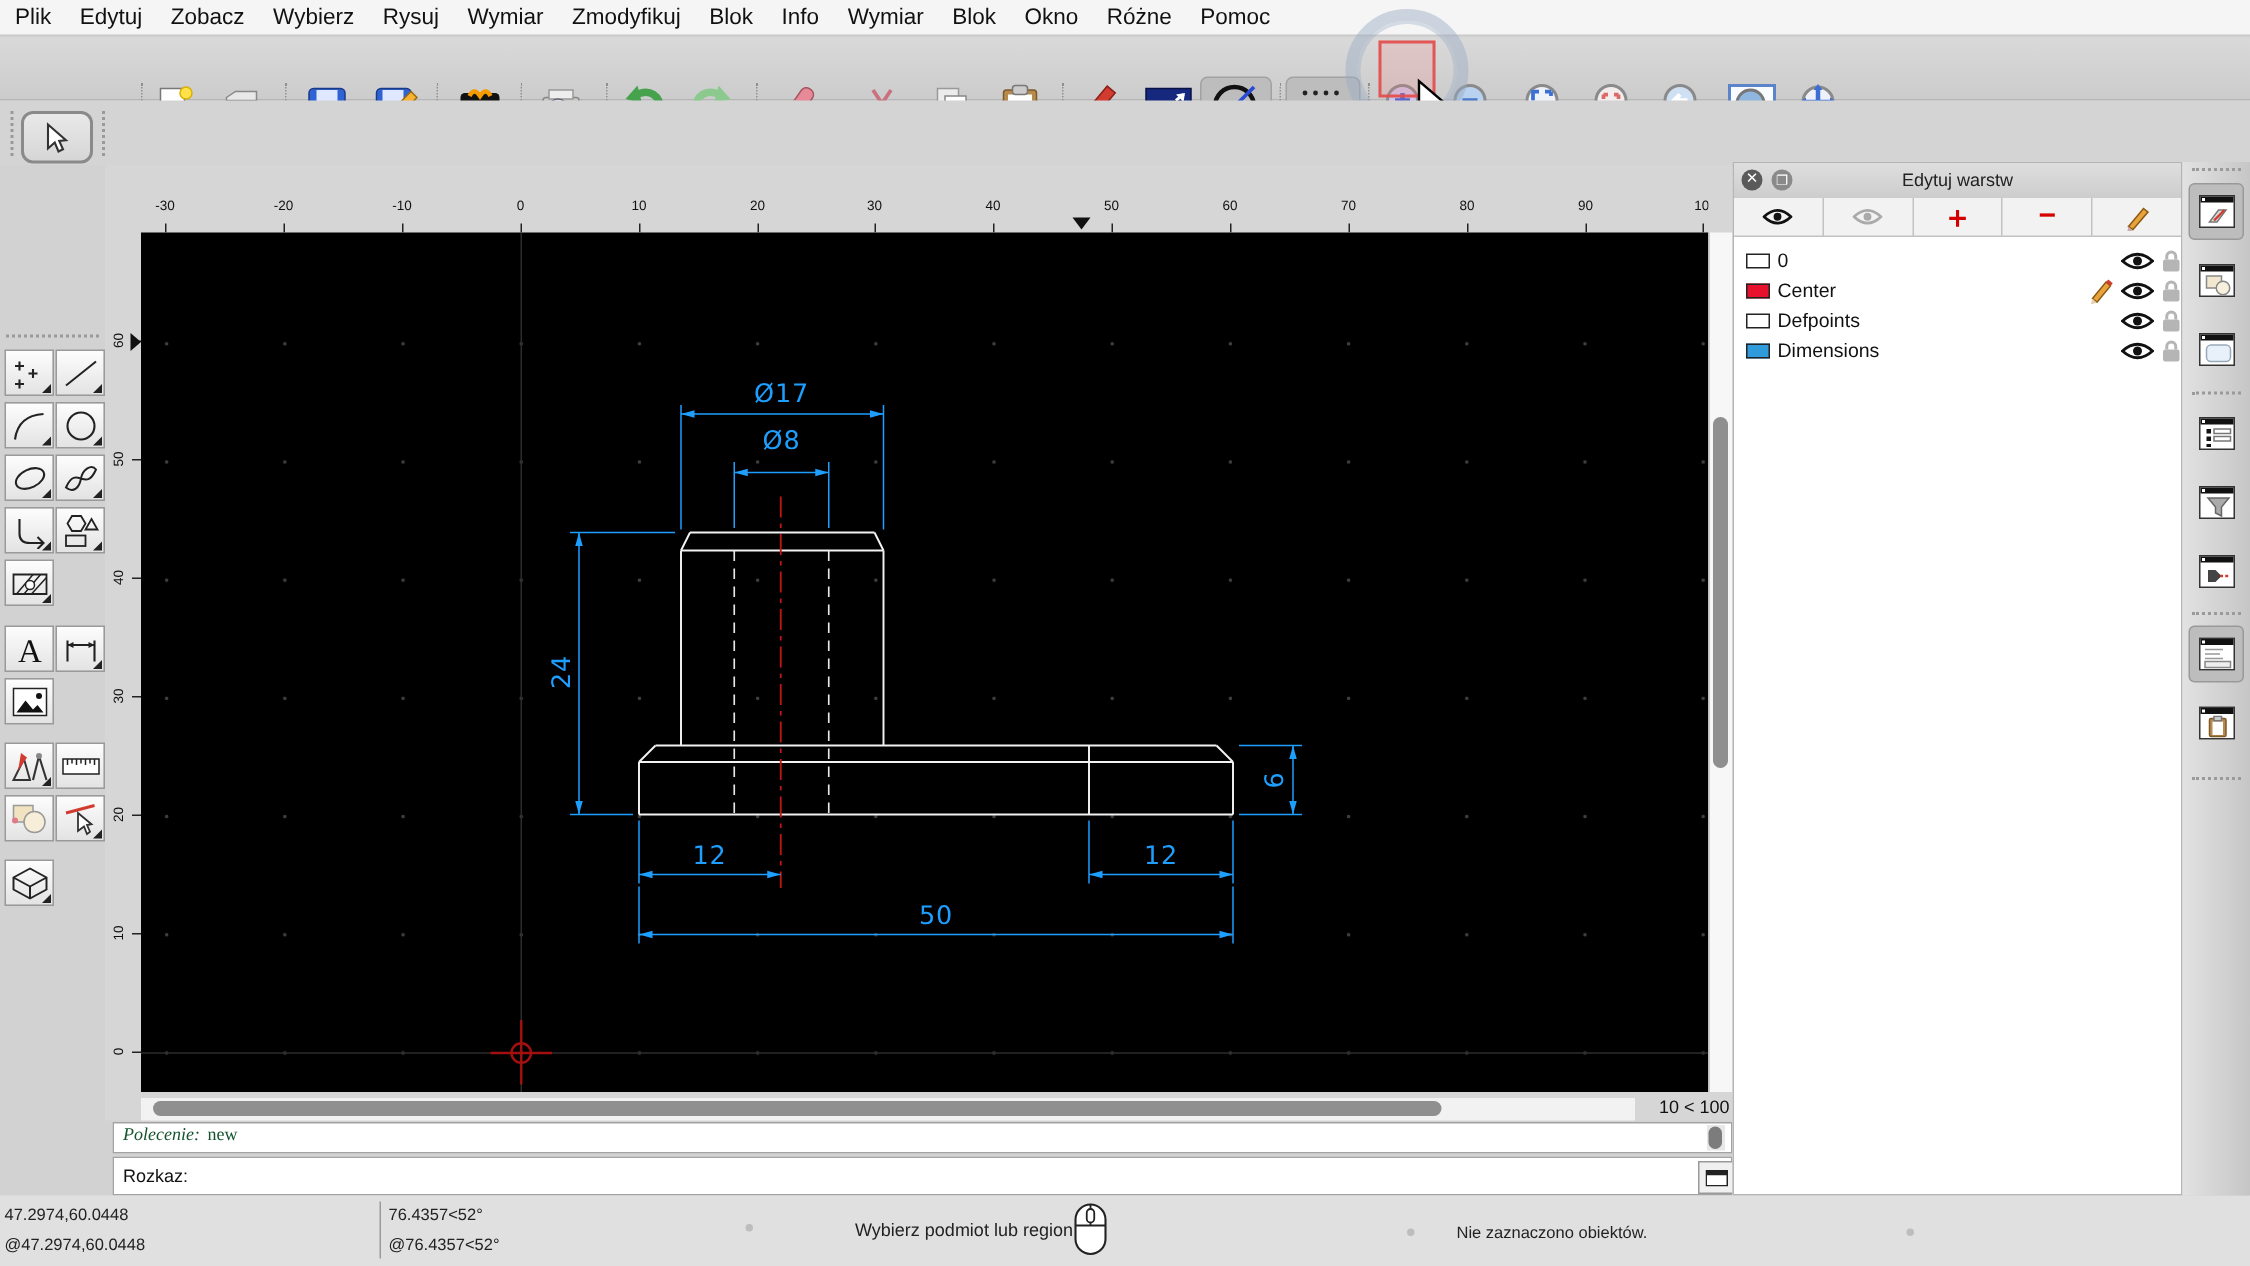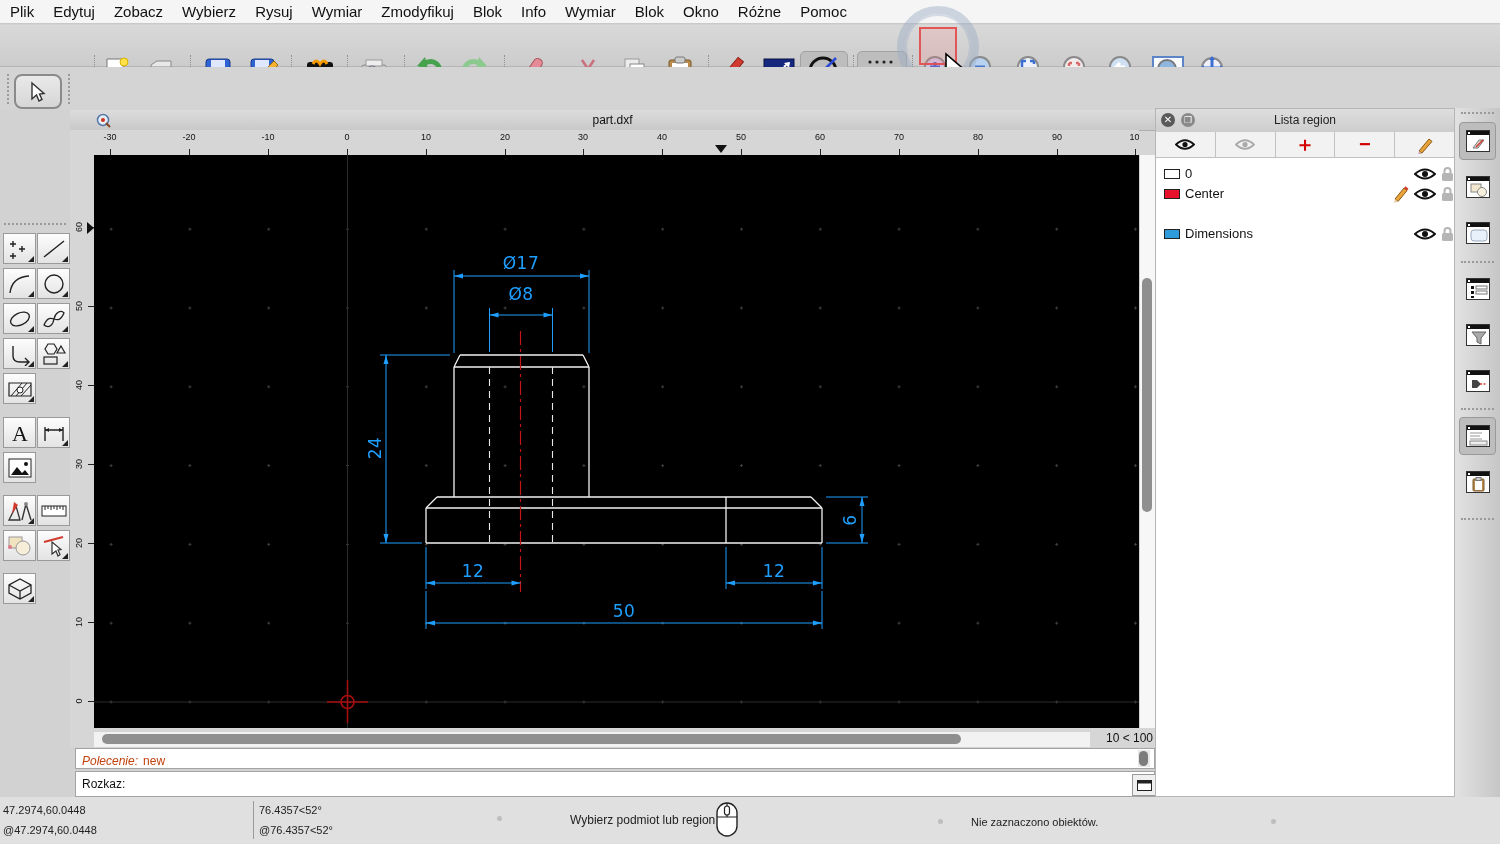--- a/index.html
+++ b/index.html
@@ -42,21 +42,21 @@
   #vscroll{left:1069px;top:45px;width:15px;height:573px;background:#f7f7f7;border-left:1px solid #cfcfcf;}
   #vthumb{left:2px;top:123px;width:10px;height:234px;background:#8f8f8f;border-radius:6px;}
   #hscroll{left:24px;top:622px;width:996px;height:15px;background:#f2f2f2;}
   #hthumb{left:8px;top:2px;width:859px;height:10px;background:#8f8f8f;border-radius:6px;}
   #zoomlabel{left:1008px;top:621px;width:75px;height:16px;font-size:12px;color:#111;text-align:right;}
   .dim-txt{position:absolute;transform:translate(-50%,-50%);color:#1e9fff;font-size:17px;
            font-family:"DejaVu Sans",sans-serif;letter-spacing:.5px;white-space:nowrap;}
   .dim-rot{transform:translate(-50%,-50%) rotate(-90deg);}
   
   #cmdhist{left:75px;top:748px;width:1080px;height:21px;background:#fff;border:1px solid #a3a3a3;box-sizing:border-box;
-           font-size:12px;color:#c2410c;display:flex;align-items:flex-end;padding-left:6px;}
+           font-size:12px;color:#14532d;display:flex;align-items:flex-start;padding-left:6px;font-family:Liberation Serif, serif;}
   #cmdrow{left:75px;top:771px;width:1080px;height:26px;background:#fff;border:1px solid #a3a3a3;box-sizing:border-box;
           display:flex;align-items:center;padding-left:6px;font-size:12px;color:#111;}
   #cmdinput{flex:1;border:none;outline:none;font-size:12px;margin-left:4px;height:18px;font-family:"Liberation Sans",sans-serif;}
   
   #statusbar{left:0;top:797px;width:1500px;height:47px;background:#e0e0e0;font-size:11px;color:#222;}
   
   #layerpanel{left:1155px;top:108px;width:300px;height:689px;background:#fff;border:1px solid #b5b5b5;box-sizing:border-box;}
   #lphead{left:0;top:0;width:298px;height:23px;background:linear-gradient(#dedede,#cdcdcd);border-bottom:1px solid #b0b0b0;}
   #lptools{left:0;top:23px;width:298px;height:26px;background:#f2f2f2;display:flex;}
   .lpcell{flex:1;border-right:1px solid #c2c2c2;border-bottom:1px solid #c2c2c2;display:flex;align-items:center;justify-content:center;}
@@ -417,28 +417,20 @@
   </div>
   <div class="pbtn" style="left:3px;top:463px">
     <svg width="28" height="26">
         <path d="M14 3 L25 9 L25 17 L14 23 L3 17 L3 9 Z M3 9 L14 15 L25 9 M14 15 V23" stroke="#222" stroke-width="1.3" fill="none"></path>
       </svg>
       <div class="corner"></div>
   </div>
 </div>
 
 <div id="mdi" class="abs">
-  <div id="mdititle" class="abs">
-    <svg class="abs" style="left:26px;top:3px" width="15" height="15">
-      <circle cx="7" cy="7" r="5.5" fill="#e8eef5" stroke="#5577aa" stroke-width="1.5"></circle>
-        <path d="M10 10 l4 4" stroke="#884422" stroke-width="2"></path>
-        <circle cx="7" cy="7" r="2" fill="#cc3322"></circle>
-    </svg>
-    <div class="abs" style="left:0;top:3px;width:1085px;text-align:center">part.dxf</div>
-  </div>
 
   <div id="rcorner" class="abs"></div>
 
   <div id="hruler" class="abs">
     <span class="hlab" style="left:16px">-30</span>
     <span class="hlab" style="left:95px">-20</span>
     <span class="hlab" style="left:174px">-10</span>
     <span class="hlab" style="left:253px">0</span>
     <span class="hlab" style="left:332px">10</span>
     <span class="hlab" style="left:411px">20</span>
@@ -598,21 +590,21 @@
   </svg>
   <div class="abs" style="left:938px;top:22px;width:5px;height:5px;border-radius:50%;background:#bdbdbd"></div>
   <div class="abs" style="left:971px;top:19px">Nie zaznaczono obiektów.</div>
   <div class="abs" style="left:1271px;top:22px;width:5px;height:5px;border-radius:50%;background:#bdbdbd"></div>
 </div>
 
 <div id="layerpanel" class="abs">
   <div id="lphead" class="abs">
     <div class="abs" style="left:5px;top:4px;width:14px;height:14px;border-radius:50%;background:#5a5a5a;color:#fff;font-size:10px;text-align:center;line-height:14px">✕</div>
     <div class="abs" style="left:25px;top:4px;width:14px;height:14px;border-radius:50%;background:#8a8a8a;color:#fff;font-size:9px;text-align:center;line-height:14px">❐</div>
-    <div class="abs" style="left:0;top:4px;width:298px;text-align:center;font-size:12px;color:#222">Lista region</div>
+    <div class="abs" style="left:0;top:4px;width:298px;text-align:center;font-size:12px;color:#222">Edytuj warstw</div>
   </div>
   <div id="lptools" class="abs">
     <div class="lpcell">
       <svg width="20" height="13">
           <path d="M1 6.5 Q10 -2 19 6.5 Q10 15 1 6.5z" fill="none" stroke="#111" stroke-width="1.8"></path>
           <circle cx="10" cy="6.5" r="2.6" fill="#111"></circle>
         </svg>
     </div>
     <div class="lpcell">
       <svg width="20" height="13">
@@ -643,20 +635,32 @@
       </svg>
   </div>
   <div class="lrow" style="top:75px">
     <div class="swatch" style="background:#e8112d"></div>
     <span class="lname">Center</span>
     <svg class="abs" style="left:236px;top:2px" width="18" height="17">
         <path d="M3 13 L12 2 l3 2.6 L6 15.5z" fill="#e8a33d" stroke="#8a5a10"></path>
         <path d="M12 2 l3 2.6 1.5-1.8 -3-2.5z" fill="#d23b2f"></path>
         <path d="M3 13 l-1.2 4 4 -1.2z" fill="#e9cfae"></path>
       </svg>
+    <svg class="abs" style="left:258px;top:3px" width="22" height="14">
+        <path d="M1 7 Q11 -2 21 7 Q11 16 1 7z" fill="none" stroke="#111" stroke-width="2"></path>
+        <circle cx="11" cy="7" r="3" fill="#111"></circle>
+      </svg>
+    <svg class="abs" style="left:285px;top:2px" width="13" height="16">
+        <rect x="1" y="7" width="11" height="8" rx="1.5" fill="#b5b5b5"></rect>
+        <path d="M3.5 7 V5 a3 3 0 0 1 6 0 V7" fill="none" stroke="#b5b5b5" stroke-width="2"></path>
+      </svg>
+  </div>
+  <div class="lrow" style="top:95px">
+    <div class="swatch" style="background:#ffffff"></div>
+    <span class="lname">Defpoints</span>
     <svg class="abs" style="left:258px;top:3px" width="22" height="14">
         <path d="M1 7 Q11 -2 21 7 Q11 16 1 7z" fill="none" stroke="#111" stroke-width="2"></path>
         <circle cx="11" cy="7" r="3" fill="#111"></circle>
       </svg>
     <svg class="abs" style="left:285px;top:2px" width="13" height="16">
         <rect x="1" y="7" width="11" height="8" rx="1.5" fill="#b5b5b5"></rect>
         <path d="M3.5 7 V5 a3 3 0 0 1 6 0 V7" fill="none" stroke="#b5b5b5" stroke-width="2"></path>
       </svg>
   </div>
   <div class="lrow" style="top:115px">

